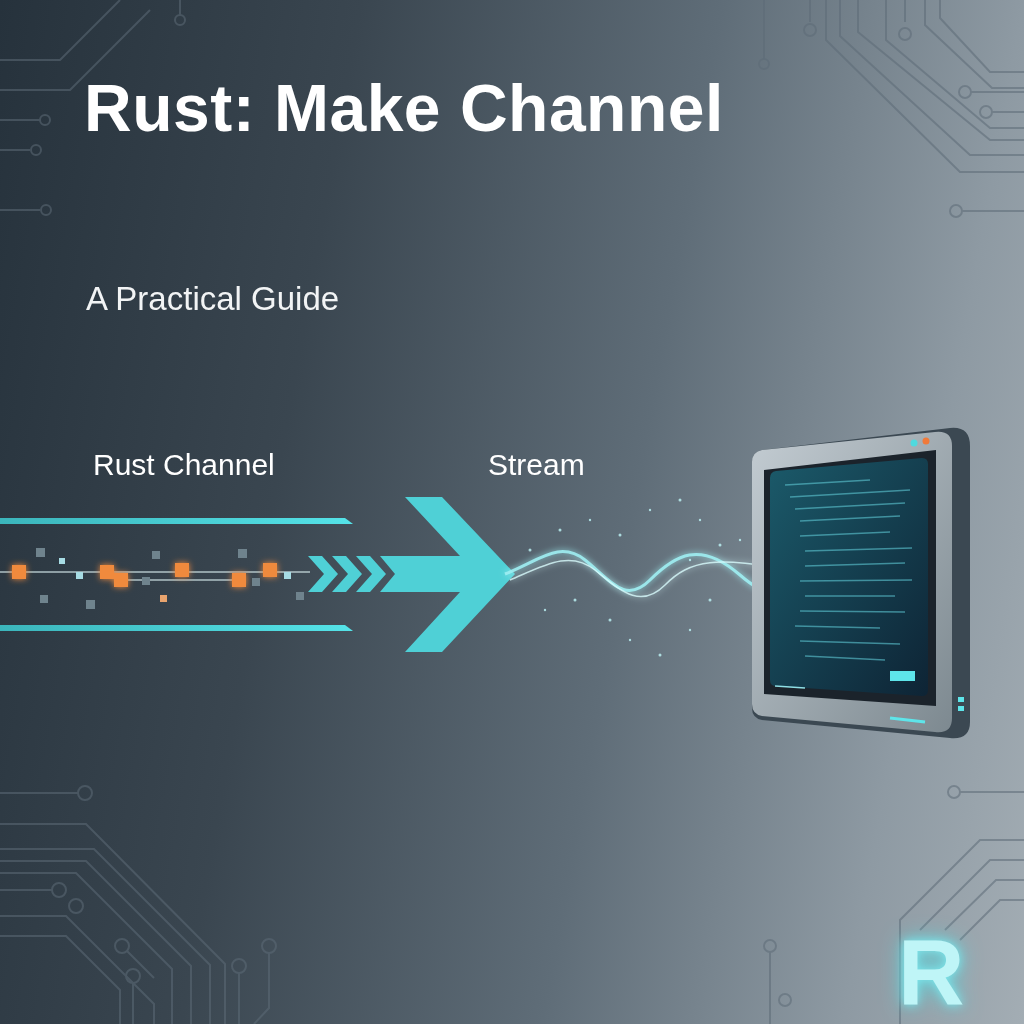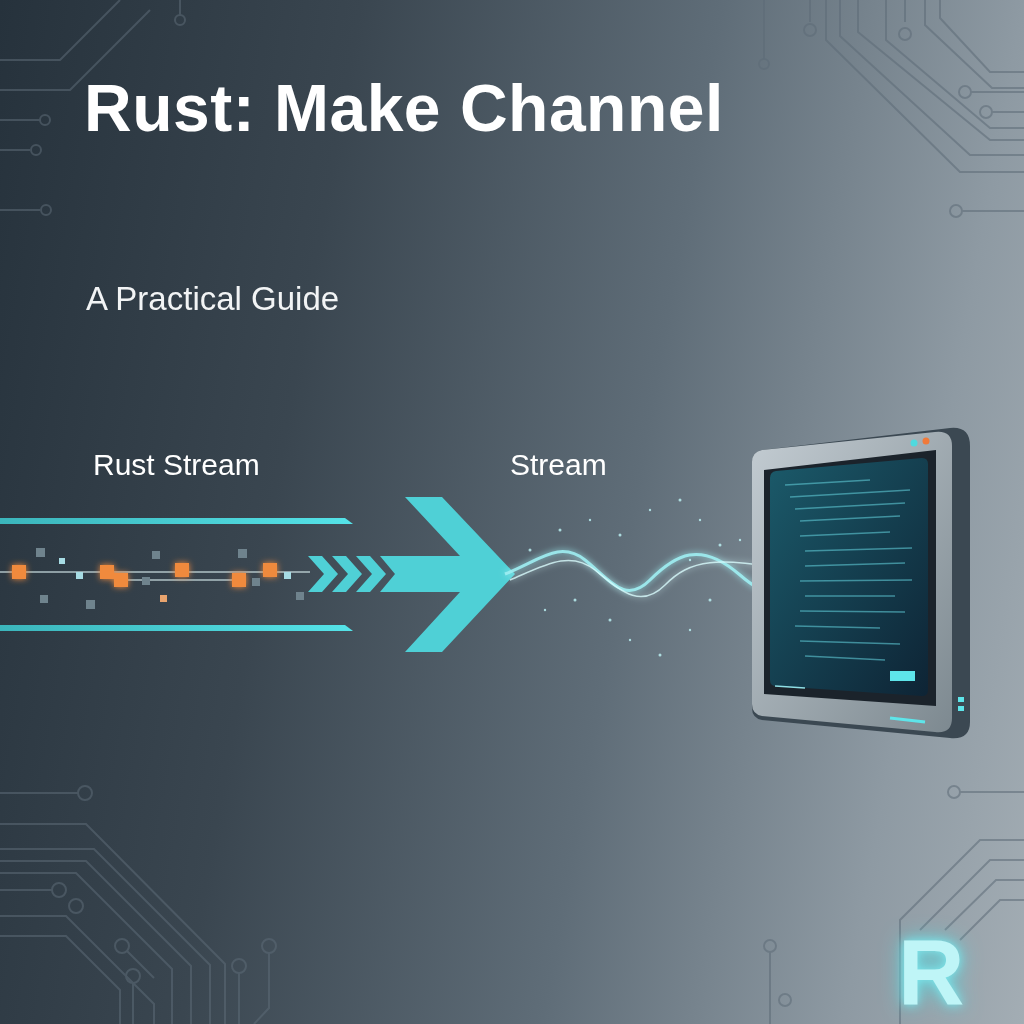--- a/index.html
+++ b/index.html
@@ -4,21 +4,21 @@
 <style>
   html,body{margin:0;padding:0;}
   body{width:1024px;height:1024px;overflow:hidden;position:relative;
     background:linear-gradient(100deg,#26323c 0%,#3a4650 30%,#5f6d78 60%,#8e9aa3 85%,#a3adb4 100%);
     font-family:"Liberation Sans",sans-serif;}
   .abs{position:absolute;text-align:right;}
   .title{left:84px;top:62px;color:#fff;font-weight:700;font-size:66px;line-height:92px;letter-spacing:0.5px;margin:0;}
   .subtitle{left:86px;top:240px;color:#f2f4f5;font-size:33px;margin-top:40px;}
   .label{color:#fff;font-size:30px;font-weight:400;}
   .rust-label{left:93px;top:448px;}
-  .stream-label{left:510px;top:448px;}
+  .stream-label{left:488px;top:448px;}
   svg.layer{position:absolute;left:0;top:0;}
   .logo{left:898px;top:920px;font-size:92px;font-weight:700;color:#bff5f7;
     text-shadow:0 0 10px #7ee9ee,0 0 22px #58dde4;}
 </style>
 </head>
 <body>
 
 <svg class="layer" width="1024" height="1024" viewBox="0 0 1024 1024">
   <g fill="none" stroke="#5d6b77" stroke-width="2" opacity="0.55">
 
@@ -82,21 +82,21 @@
       <path d="M770 952 V1024"></path>
     <circle cx="785" cy="1000" r="6"></circle>
   </g>
 </svg>
 
 <h1 class="abs title">
   <span>Rust: Make Channel</span><br>
 </h1>
 <div class="abs subtitle">A Practical Guide</div>
 
-<div class="abs label rust-label">Rust Stream</div>
+<div class="abs label rust-label">Rust Channel</div>
 <div class="abs label stream-label">Stream</div>
 
 <svg class="layer" width="1024" height="1024" viewBox="0 0 1024 1024">
   <defs>
     <filter id="glow" x="-50%" y="-50%" width="200%" height="200%">
       <feGaussianBlur stdDeviation="3" result="b"></feGaussianBlur>
       <feMerge>
           <feMergeNode in="b"></feMergeNode>
           <feMergeNode in="SourceGraphic"></feMergeNode>
         </feMerge>

